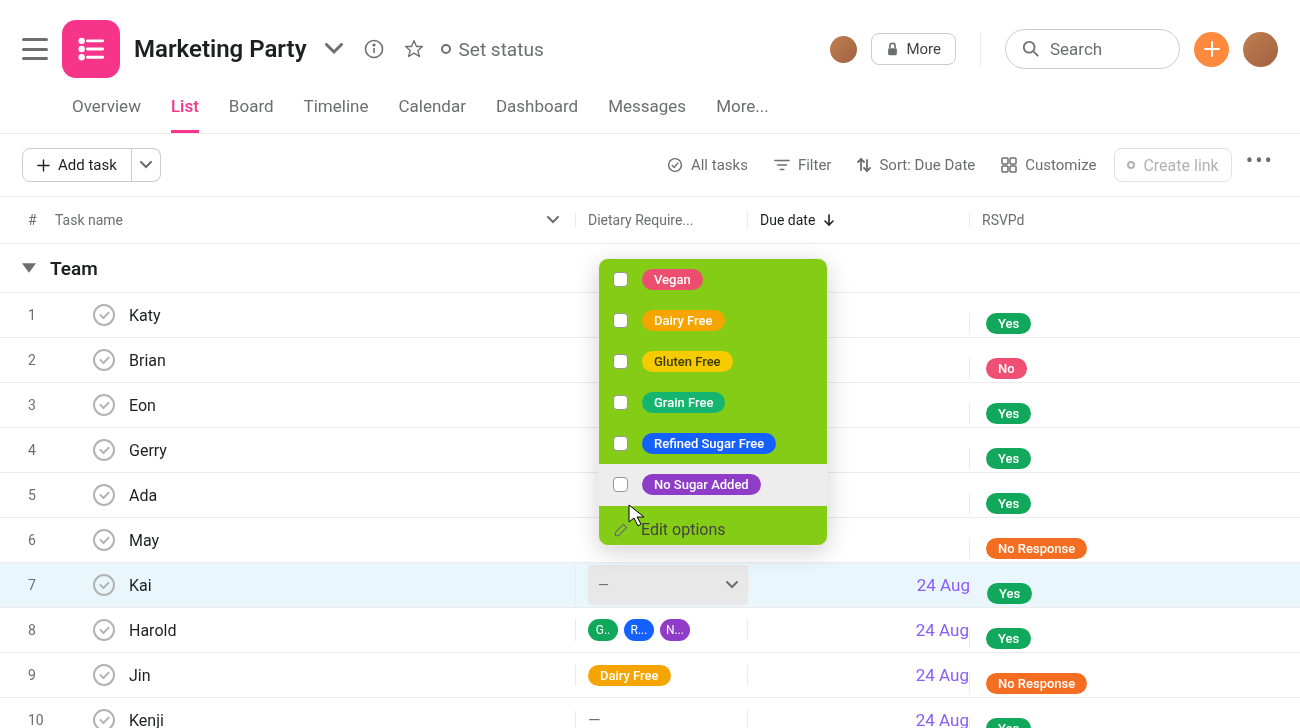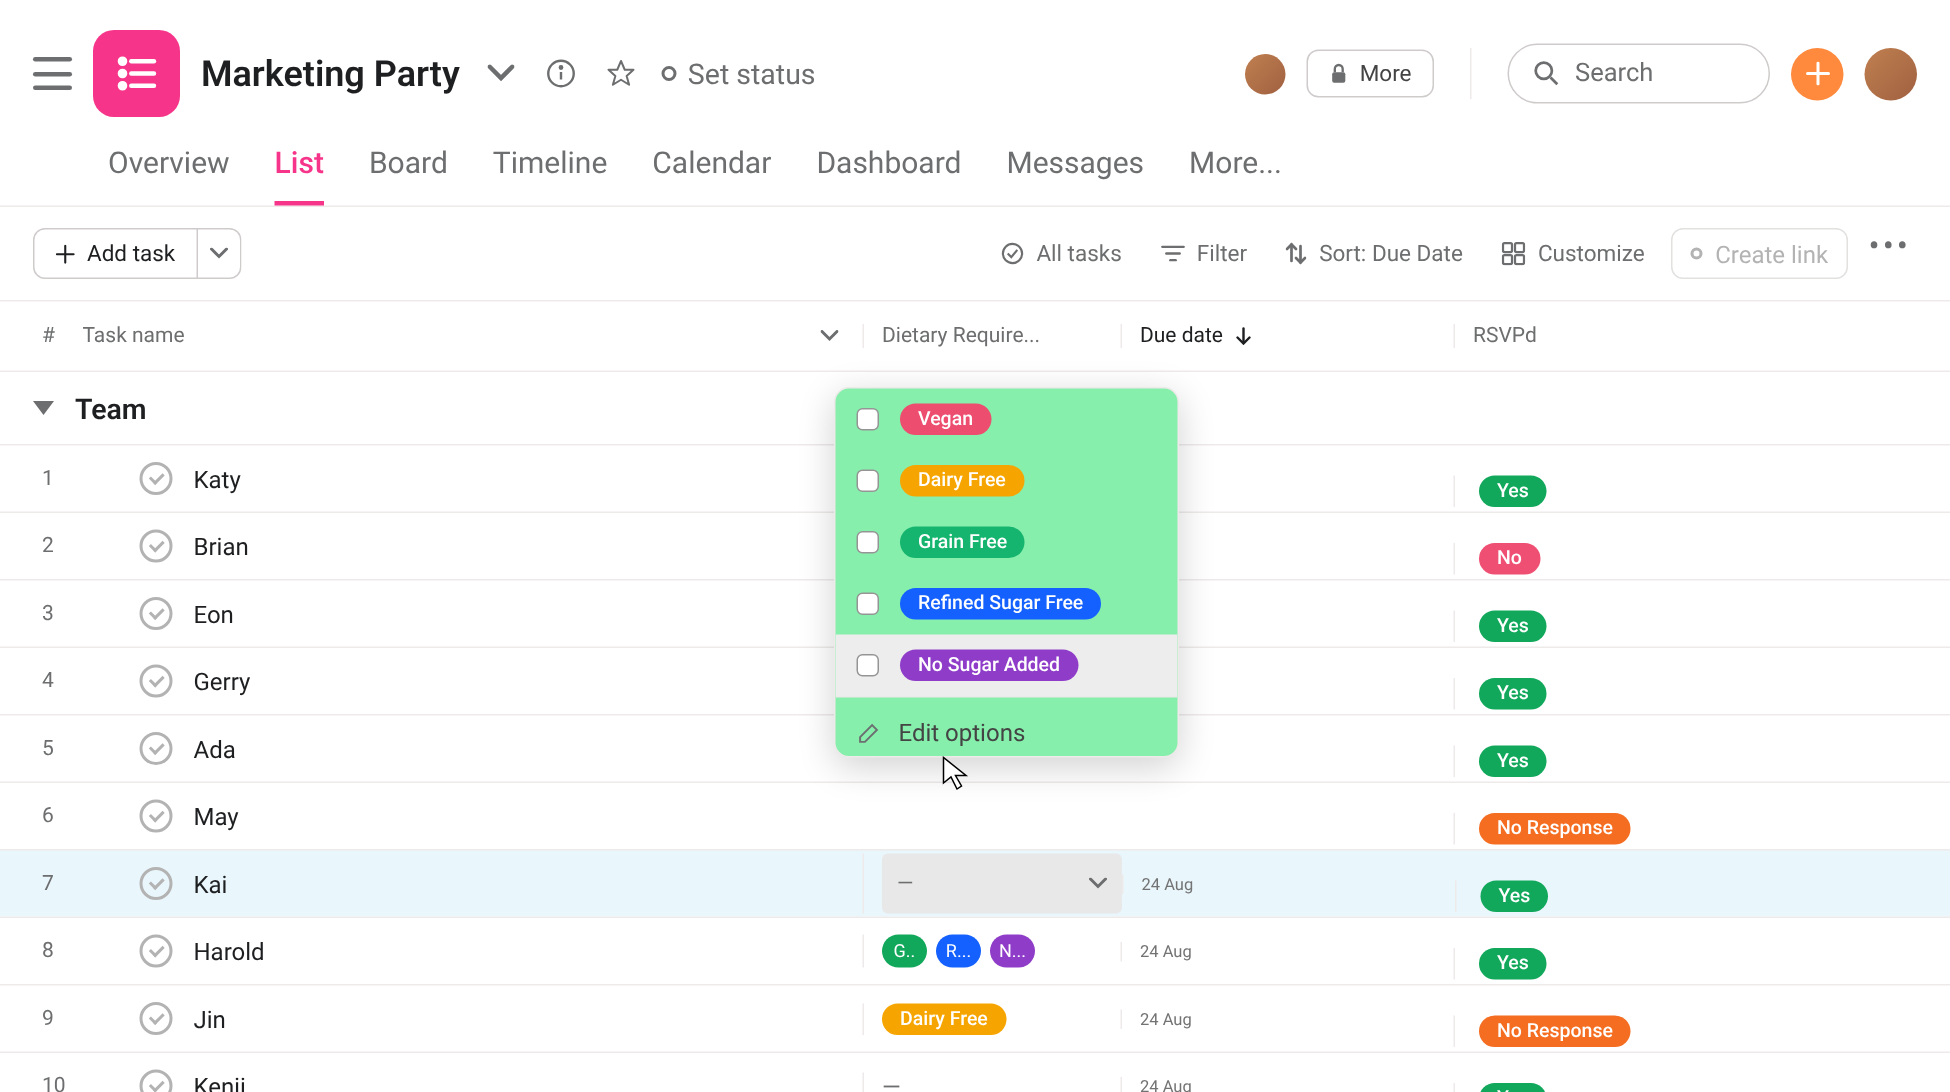--- a/index.html
+++ b/index.html
@@ -80,21 +80,21 @@
     flex-shrink:0;
   }
 
   
   .tabs {
     display: flex; gap: 30px;
     padding: 18px 22px 0 72px;
     border-bottom: 1px solid #edeae9;
   }
   .tab {
-    font-size: 20px; color: #6d6e6f;
+    font-size: 17px; color: #6d6e6f;
     padding-bottom: 14px;
     cursor: pointer;
     text-align: right;
   }
   .tab.active {
     color: #f6358a; font-weight: 500;
     border-bottom: 3px solid #f6358a;
   }
 
   
@@ -168,21 +168,21 @@
     margin-right: 14px;
     display:inline-flex; align-items:center; justify-content:center;
     position: relative;
   }
   .task-check::after {
     content:""; width:7px; height:4px; border-left:2px solid #b4b3b3; border-bottom:2px solid #b4b3b3;
     transform: rotate(-45deg); position:relative; top:-1px;
   }
   .task-name-cell { flex: 0 0 520px; display:flex; align-items:center; padding-left: 38px; font-size:16px;}
   .diet-cell { flex: 0 0 172px; border-left:1px solid #edeae9; padding-left:12px; display:flex; align-items:center; gap:6px; position:relative;}
-  .due-cell { flex: 0 0 222px; border-left:1px solid #edeae9; padding-left:12px; color:#737373; font-size:11px;}
+  .due-cell { flex: 0 0 222px; border-left:1px solid #edeae9; padding-left:12px; color:#8b5cf6; font-size:17px;text-align:right;}
   .rsvp-cell { flex: 1; border-left:1px solid #edeae9; padding-left:16px; display:flex; align-items:center;margin-top:16px;}
 
   .pill {
     display:inline-block; padding: 3px 12px; border-radius: 12px;
     font-size: 13px; color:#fff; font-weight:500;
   }
   .mini-pill {
     display:inline-flex; align-items:center; justify-content:center;
     width: 30px; height:22px; border-radius: 11px;
     font-size: 12px; color:#fff;
@@ -195,23 +195,23 @@
     border-radius:4px;
     display:flex; align-items:center; justify-content:space-between;
     padding: 0 10px;
     color:#6d6e6f;
     font-size:14px;
   }
 
   
   .diet-pop {
     position:absolute;
-    left: 556px; top: 258px;
+    left: 598px; top: 258px;
     width: 230px;
-    background:#86efac;
+    background:#84cc16;
     border: 1px solid #edeae9;
     border-radius: 10px;
     box-shadow: 0 6px 24px rgba(0,0,0,0.18);
     z-index: 50;
     overflow:hidden;
   }
   .pop-item {
     display:flex; align-items:center; gap: 14px;
     padding: 10px 14px;
     cursor:pointer;
@@ -543,20 +543,24 @@
     <div class="pop-item">
       <span class="pop-check"></span>
       <span class="pill" style="background: rgb(237, 77, 110);">Vegan</span>
     </div>
     <div class="pop-item">
       <span class="pop-check"></span>
       <span class="pill" style="background: rgb(246, 165, 0);">Dairy Free</span>
     </div>
     <div class="pop-item">
       <span class="pop-check"></span>
+      <span class="pill" style="background: rgb(246, 204, 0); color: rgb(58, 58, 0);">Gluten Free</span>
+    </div>
+    <div class="pop-item">
+      <span class="pop-check"></span>
       <span class="pill" style="background: rgb(22, 181, 111);">Grain Free</span>
     </div>
     <div class="pop-item">
       <span class="pop-check"></span>
       <span class="pill" style="background: rgb(20, 97, 255);">Refined Sugar Free</span>
     </div>
     <div class="pop-item hovered">
       <span class="pop-check"></span>
       <span class="pill" style="background: rgb(143, 61, 201);">No Sugar Added</span>
     </div>

